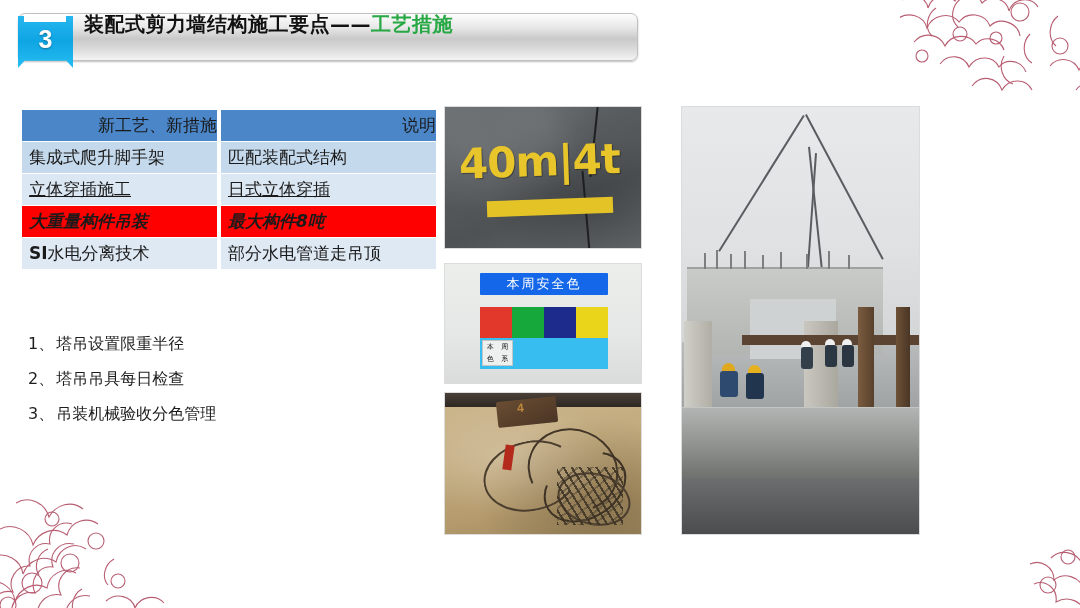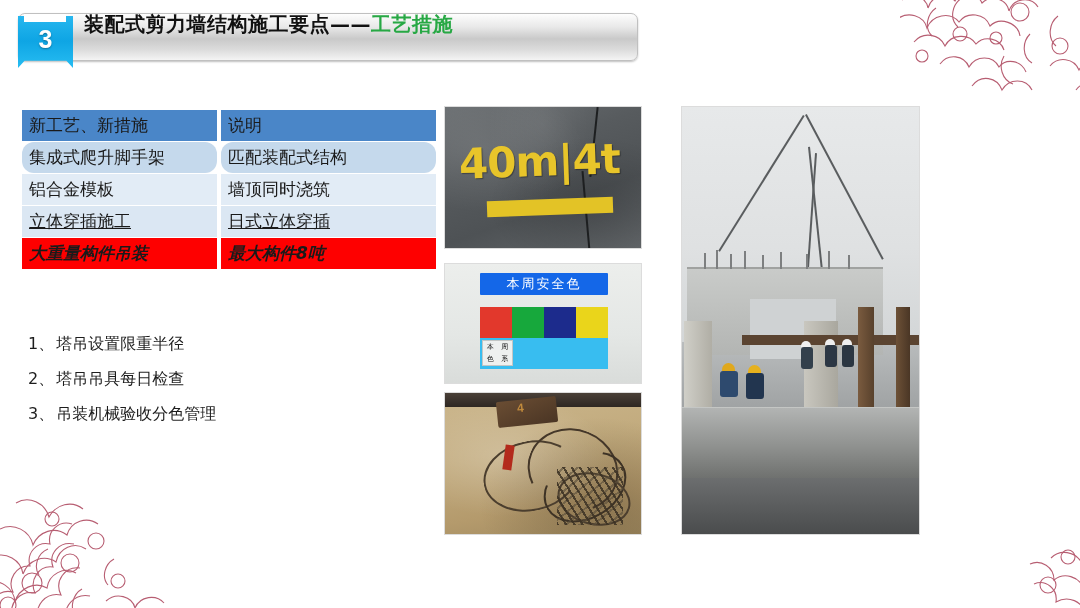--- a/index.html
+++ b/index.html
@@ -57,24 +57,24 @@
   #tech-table td{
     height:31px;padding:0 0 0 7px;
     font-size:17px;color:#1a1a1a;white-space:nowrap;
     font-family:"DejaVu Sans","Liberation Sans",sans-serif;
     vertical-align:middle;
   }
   #tech-table .c1{width:188px;}
   #tech-table .gap{width:4px;padding:0;background:#fff !important;}
   #tech-table .c2{width:208px;margin-left:36px;}
   .thead td{
-    background:#4a86c8;color:#ffffff;text-align:left;
+    background:#4a86c8;color:#ffffff;text-align:right;
     font-size:17px;height:32px;padding-left:0;
   }
-  .r0 td{background:#c5d9ec;border-radius:12px;}
+  .r0 td{background:#c5d9ec;}
   .r1 td{background:#e2ecf6;}
   .r2 td{background:#dbe7f3;text-decoration:underline;}
   .r3 td{background:#fe0000;color:#111;font-weight:bold;font-style:italic;}
   .r4 td{background:#dfe9f4;}
   .r3 .gap{background:#fe0000 !important;}
   .bold-si{font-weight:bold;}
 
   
   #bullet-list{position:absolute;left:28px;top:334px;width:380px;}
   .bullet-item{
@@ -310,34 +310,34 @@
     <tr class="thead">
       <td class="c1">新工艺、新措施</td>
       <td class="gap"></td>
       <td class="c2">说明</td>
     </tr>
     <tr class="r0">
       <td class="c1">集成式爬升脚手架</td>
       <td class="gap"></td>
       <td class="c2">匹配装配式结构</td>
     </tr>
-    <tr class="r1">
-      <td class="c1">铝合金模板</td>
-      <td class="gap"></td>
-      <td class="c2">墙顶同时浇筑</td>
-    </tr>
     <tr class="r2">
       <td class="c1">立体穿插施工</td>
       <td class="gap"></td>
       <td class="c2">日式立体穿插</td>
     </tr>
     <tr class="r3">
       <td class="c1">大重量构件吊装</td>
       <td class="gap"></td>
       <td class="c2">最大构件8吨</td>
+    </tr>
+    <tr class="r4">
+      <td class="c1"><span class="bold-si">SI</span><span>水电分离技术</span></td>
+      <td class="gap"></td>
+      <td class="c2">部分水电管道走吊顶</td>
     </tr>
   </tbody>
 </table>
 
 <div id="bullet-list">
   <div class="bullet-item">
     <span class="bullet-num">1、</span><span>塔吊设置限重半径</span>
   </div>
   <div class="bullet-item">
     <span class="bullet-num">2、</span><span>塔吊吊具每日检查</span>

